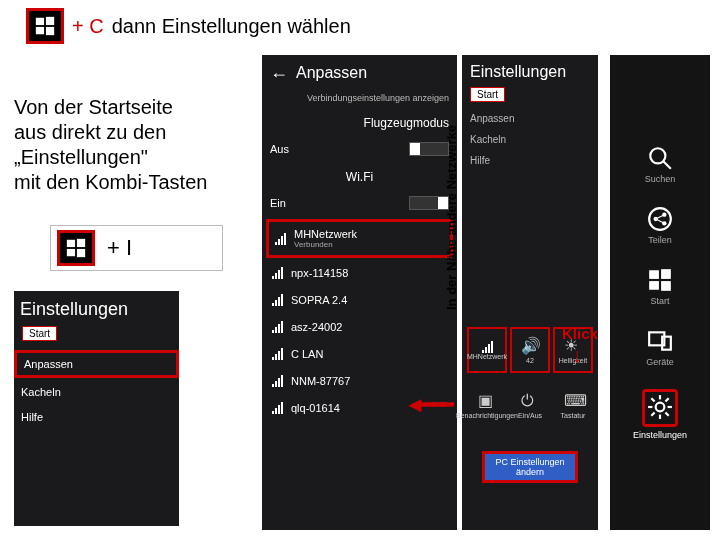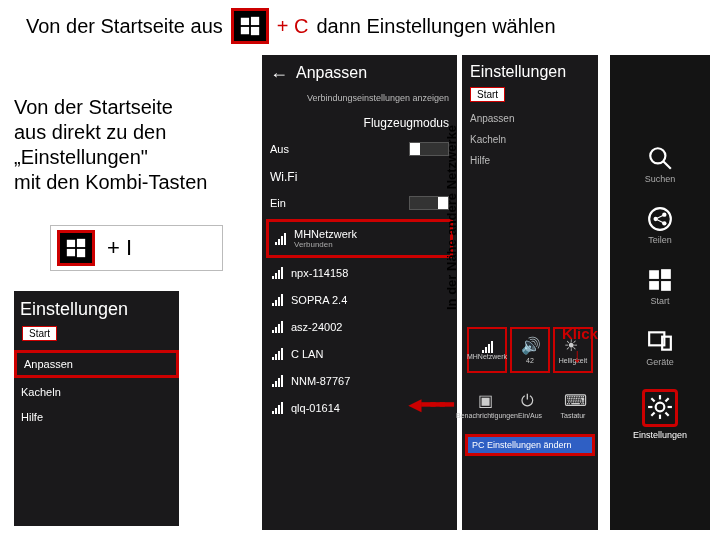--- a/index.html
+++ b/index.html
@@ -29,40 +29,39 @@
   .vert-txt { position: absolute; top: 310px; left: 444px; transform: rotate(-90deg); transform-origin: left top; font-size: 13px; font-weight: 600; width: 220px; }
 
   .panel-charm { position: absolute; top: 55px; left: 462px; width: 136px; height: 475px; background: #1a191b; color: #fff; font-size: 11px; }
   .panel-charm .hdr { font-size: 16px; padding: 8px 8px 2px; }
   .ch-item { padding: 5px 8px; font-size: 10px; color: #bbb; }
   .quick-row { display: flex; gap: 3px; padding: 6px 5px 3px; }
   .quick-cell { border: 2px solid #c00; width: 40px; height: 46px; display: flex; flex-direction: column; align-items: center; justify-content: center; font-size: 7px; color: #ccc; }
   .quick-row.nb .quick-cell { border: none; }
   .quick-cell svg, .quick-cell .gly { width: 18px; height: 18px; margin-bottom: 2px; }
   .gly { font-size: 16px; line-height: 18px; }
-  .pc-btn { background: #2f5fc4; color: #fff; border: 3px solid #c00; padding: 3px 4px; margin: 3px; font-size: 9px; }
+  .pc-btn { background: #2f5fc4; color: #fff; border: 3px solid #c00; padding: 3px 4px; margin: 20px; font-size: 9px; text-align: center; }
 
   .charms-bar { position: absolute; top: 55px; left: 610px; width: 100px; height: 475px; background: #141414; display: flex; flex-direction: column; align-items: center; justify-content: center; gap: 22px; }
   .charm { display: flex; flex-direction: column; align-items: center; gap: 3px; font-size: 9px; color: #aaa; }
   .charm svg { width: 26px; height: 26px; }
   .charm.selected { color: #fff; }
   .charm.selected .circle { border: 3px solid #c00; border-radius: 4px; padding: 2px; }
 
   .klick { position: absolute; top: 325px; left: 562px; color: #c00; font-weight: 700; font-size: 15px; }
   .arrow-down { position: absolute; top: 344px; left: 572px; color: #c00; font-size: 20px; font-weight: 900; }
   .arrow-left { position: absolute; top: 392px; left: 404px; color: #c00; font-size: 22px; font-weight: 900; letter-spacing: -4px; }
 
   .wifi-bars { display: inline-flex; align-items: flex-end; gap: 1px; height: 12px; }
   .wifi-bars span { width: 2px; background: #fff; display: inline-block; }
 </style>
 </head>
 <body>
 
 <div class="title-row">
-  <span>Von der Startseite aus</span>
   <span class="winkey">
     <svg viewBox="0 0 24 24">
         <rect x="2" y="3" width="9" height="8" fill="#fff"></rect>
         <rect x="13" y="2" width="9" height="9" fill="#fff"></rect>
         <rect x="2" y="13" width="9" height="8" fill="#fff"></rect>
         <rect x="13" y="13" width="9" height="9" fill="#fff"></rect>
       </svg>
   </span>
   <span class="plus-c">+ C</span>
   <span>dann Einstellungen wählen</span>
@@ -102,21 +101,21 @@
   <div class="net-sub">Verbindungseinstellungen anzeigen</div>
   <div class="net-row" style="justify-content:flex-end;padding-top:10px">
     <span style="font-size:12px">Flugzeugmodus</span>
   </div>
   <div class="net-row" style="justify-content:space-between">
     <span>Aus</span>
     <span class="toggle off">
         <span class="knob"></span>
       </span>
   </div>
-  <div class="net-row" style="justify-content:flex-start;padding-top:8px">
+  <div class="net-row" style="justify-content:center;padding-top:8px">
     <span style="font-size:12px">Wi.Fi</span>
   </div>
   <div class="net-row" style="justify-content:space-between">
     <span>Ein</span>
     <span class="toggle on">
         <span class="knob"></span>
       </span>
   </div>
   <div id="net-list">
       <div class="net-row" style="border: 3px solid rgb(204, 0, 0); margin: 3px 4px; padding: 6px;">

